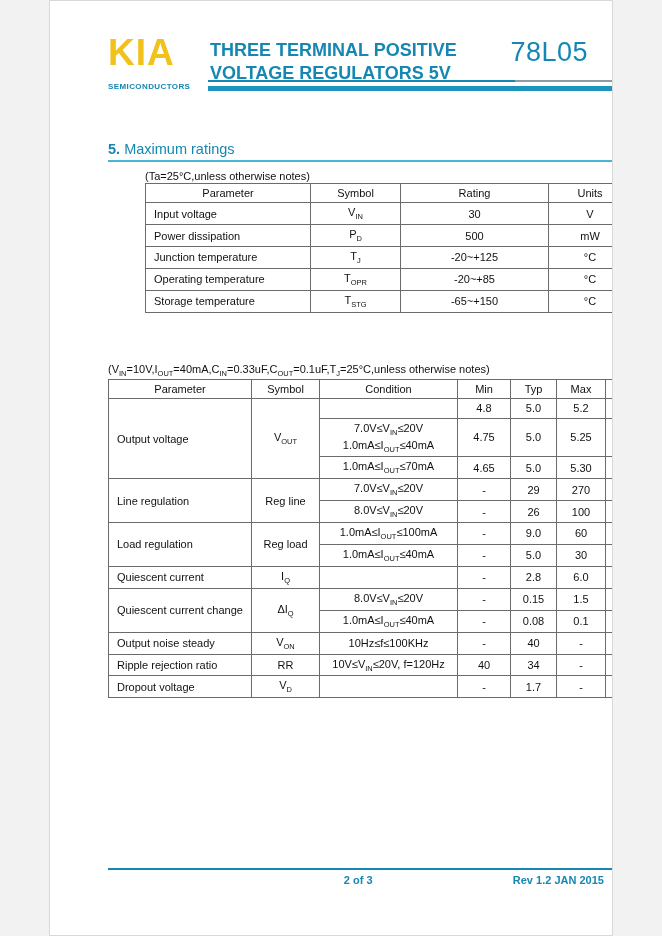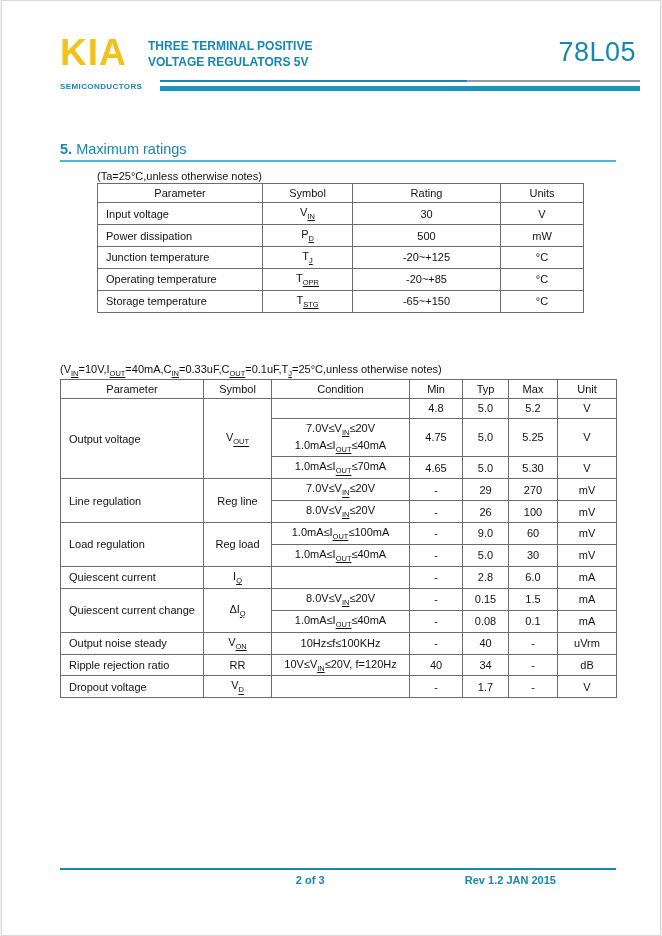--- a/index.html
+++ b/index.html
@@ -5,30 +5,30 @@
   :root{
     --teal:#1687b2;
     --teal-light:#4ab5d4;
     --teal-bar:#1d94bc;
     --yellow:#f2c21c;
     --border:#6b6b6b;
   }
   *{box-sizing:border-box;}
   body{margin:0;background:#f2f2f2;font-family:"Liberation Sans",sans-serif;}
   .page{
-    position:relative;width:660px;height:936px;margin:0 auto;background:#ffffff;
+    position:relative;width:564px;height:936px;margin:0 auto;background:#ffffff;
     border:1px solid #d9d9d9;color:#111;overflow:hidden;
   }
   
   .header{position:relative;height:108px;}
   .logo{position:absolute;left:58px;top:33px;font-size:37px;font-weight:bold;
         color:var(--yellow);letter-spacing:1px;line-height:1;}
   .logo-sub{position:absolute;left:58px;top:81px;font-size:8px;font-weight:bold;
         color:var(--teal);letter-spacing:0.4px;}
-  .doc-title{position:absolute;left:146px;top:38px;font-size:12px;font-weight:bold;
+  .doc-title{position:absolute;left:160px;top:38px;font-size:18px;font-weight:bold;
         color:var(--teal);line-height:1.3;}
   .part-number{position:absolute;right:24px;top:36px;font-size:27px;color:var(--teal);
         letter-spacing:0.5px;}
   .rule-thin{position:absolute;left:158px;top:79px;width:480px;height:2px;
         background:linear-gradient(to right,var(--teal) 0 64%,#8e9aa4 64% 100%);}
   .rule-thick{position:absolute;left:158px;top:85px;width:480px;height:5px;
         background:var(--teal-bar);}
   
   .section{margin:0 24px 0 58px;width:556px;}
   .section-title{font-size:14.5px;color:var(--teal);padding-bottom:3px;
@@ -40,21 +40,21 @@
   .note5-wrap{width:486px;margin-left:37px;}
   .note5-wrap .table-note{padding-right:12px;}
   
   table{border-collapse:collapse;table-layout:fixed;}
   .tbl5{width:486px;margin-left:37px;}
   .tbl6{width:556px;}
   th,td{border:1px solid var(--border);font-size:11px;font-weight:normal;
         text-align:center;padding:2px 3px;height:18px;white-space:pre-line;
         line-height:1.3;overflow:hidden;}
   td.l{text-align:left;padding-left:8px;}
-  sub{font-size:0.68em;text-decoration:underline;}
+  sub{font-size:0.68em;}
   
   .footnote{font-size:11.5px;line-height:1.35;margin-top:3px;text-indent:26px;}
   
   .footer{position:absolute;left:58px;top:867px;width:556px;
         border-top:2px solid var(--teal);height:24px;}
   .footer .page-num{position:absolute;left:45%;transform:translateX(-50%);top:4px;
         font-size:11px;font-weight:bold;color:var(--teal);}
   .footer .rev{position:absolute;left:81%;transform:translateX(-50%);top:4px;
         font-size:11px;font-weight:bold;color:var(--teal);}
 </style>

